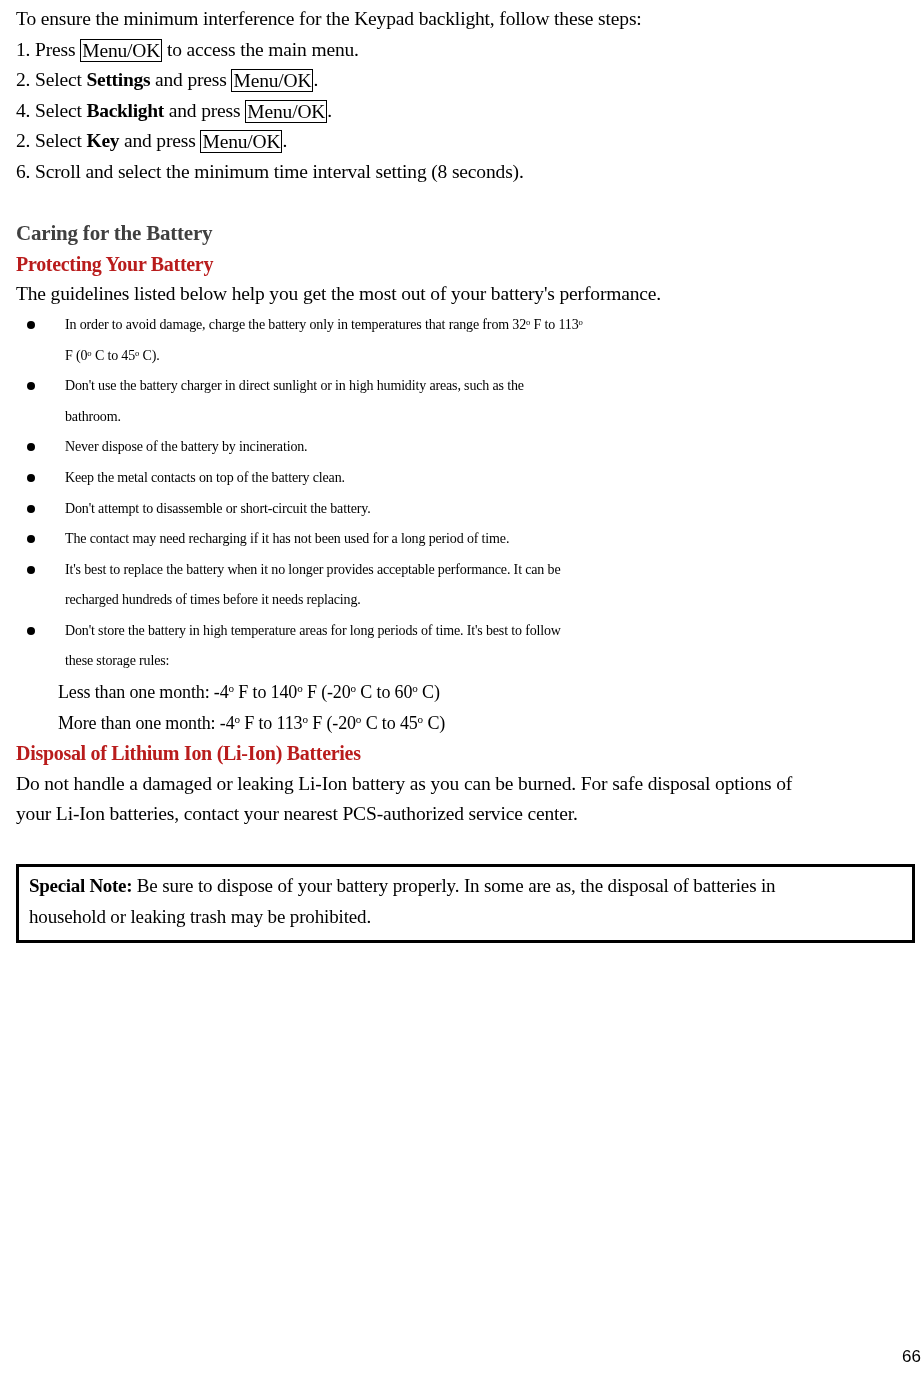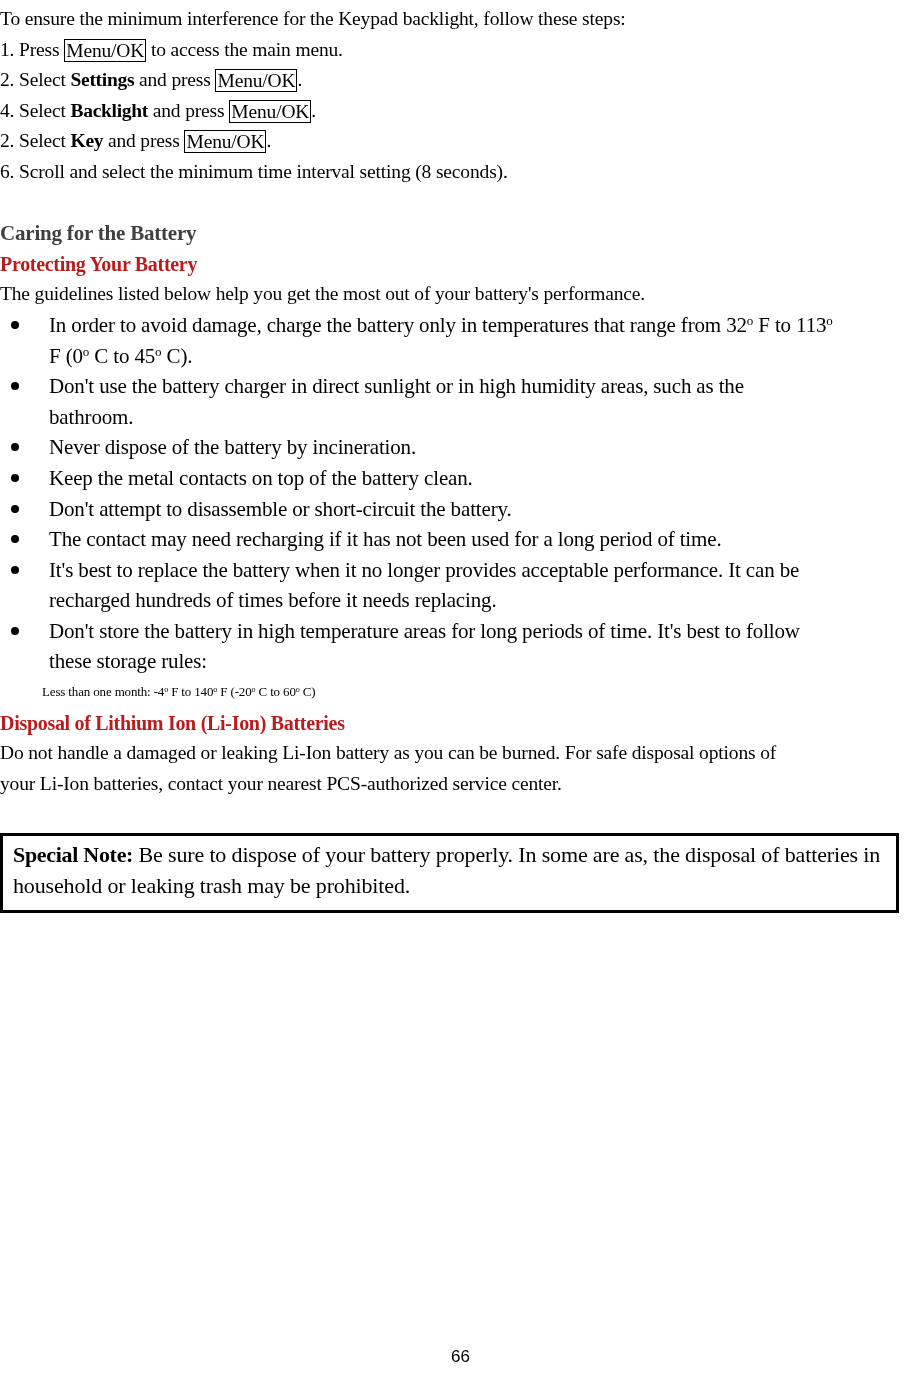--- a/index.html
+++ b/index.html
@@ -14,21 +14,21 @@
     font-family: "Liberation Serif", "DejaVu Serif", serif;
     color: #000000;
     overflow: hidden;
   }
 
   .page {
     position: relative;
     width: 921px;
     height: 1279px;
     box-sizing: border-box;
-    padding: 4px 14px 0 0;
+    padding: 4px 14px 0 16px;
   }
 
   
   .line {
     font-size: 19.5px;
     line-height: 30.6px;
     letter-spacing: -0.15px;
     white-space: nowrap;
   }
 
@@ -76,40 +76,40 @@
 
   
   .bullet-list {
     margin: 0;
     padding: 0;
     list-style: none;
   }
   .bullet-item {
     position: relative;
     padding-left: 49px;
-    font-size: 21px;
+    font-size: 14px;
     line-height: 30.6px;
     letter-spacing: -0.15px;
   }
   .bullet-dot {
     position: absolute;
     left: 11px;
     top: 11px;
     width: 8px;
     height: 8px;
     background: #000;
     border-radius: 50%;
   }
   .bullet-text {
     display: block;
     text-indent: 0;
   }
   .indent-rule2 {
     padding-left: 42px;
-    font-size: 13px;
+    font-size: 18px;
     line-height: 30.6px;
     letter-spacing: -0.15px;
     white-space: nowrap;
   }
 
   
   sup.deg {
     font-size: 0.62em;
     vertical-align: 0.52em;
     line-height: 0;
@@ -117,33 +117,33 @@
 
   
   .note-box {
     margin-top: 10px;
     border: 3px solid #000000;
     box-sizing: border-box;
     width: 899px;
     padding: 4px 10px 8px 10px;
   }
   .note-line {
-    font-size: 22px;
+    font-size: 19px;
     line-height: 30.6px;
     letter-spacing: -0.15px;
     white-space: nowrap;
   }
 
   
   .page-number {
     position: absolute;
     left: 0;
     right: 0;
     top: 1347px;
-    text-align: center;
+    text-align: right;
     font-family: "Liberation Sans", "DejaVu Sans", sans-serif;
     font-size: 17px;
     color: #000;
   }
 </style>
 </head>
 <body>
 
 <div class="page">
 
@@ -211,20 +211,21 @@
     <li class="bullet-item">
       <span class="bullet-dot"></span>
       <span class="bullet-text">Don't store the battery in high temperature areas for long periods of time. It's best to follow</span>
       <span class="bullet-text">these storage rules:</span>
     </li>
 
   </ul>
 
   <div class="indent-rule2"><span>Less than one month: -4</span><sup class="deg">o</sup><span> F to 140</span><sup class="deg">o</sup><span> F (-20</span><sup class="deg">o</sup><span> C to 60</span><sup class="deg">o</sup><span> C)</span></div>
 
+  <div class="indent-rule2"><span>More than one month: -4</span><sup class="deg">o</sup><span> F to 113</span><sup class="deg">o</sup><span> F (-20</span><sup class="deg">o</sup><span> C to 45</span><sup class="deg">o</sup><span> C)</span></div>
 
   <div class="heading-sub">Disposal of Lithium Ion (Li-Ion) Batteries</div>
   <div class="line">Do not handle a damaged or leaking Li-Ion battery as you can be burned. For safe disposal options of</div>
   <div class="line">your Li-Ion batteries, contact your nearest PCS-authorized service center.</div>
 
   <div class="blank-line-sm"></div>
 
   <div class="note-box">
     <div class="note-line"><strong>Special Note:</strong><span> Be sure to dispose of your battery properly. In some are as, the disposal of batteries in</span></div>
     <div class="note-line">household or leaking trash may be prohibited.</div>

